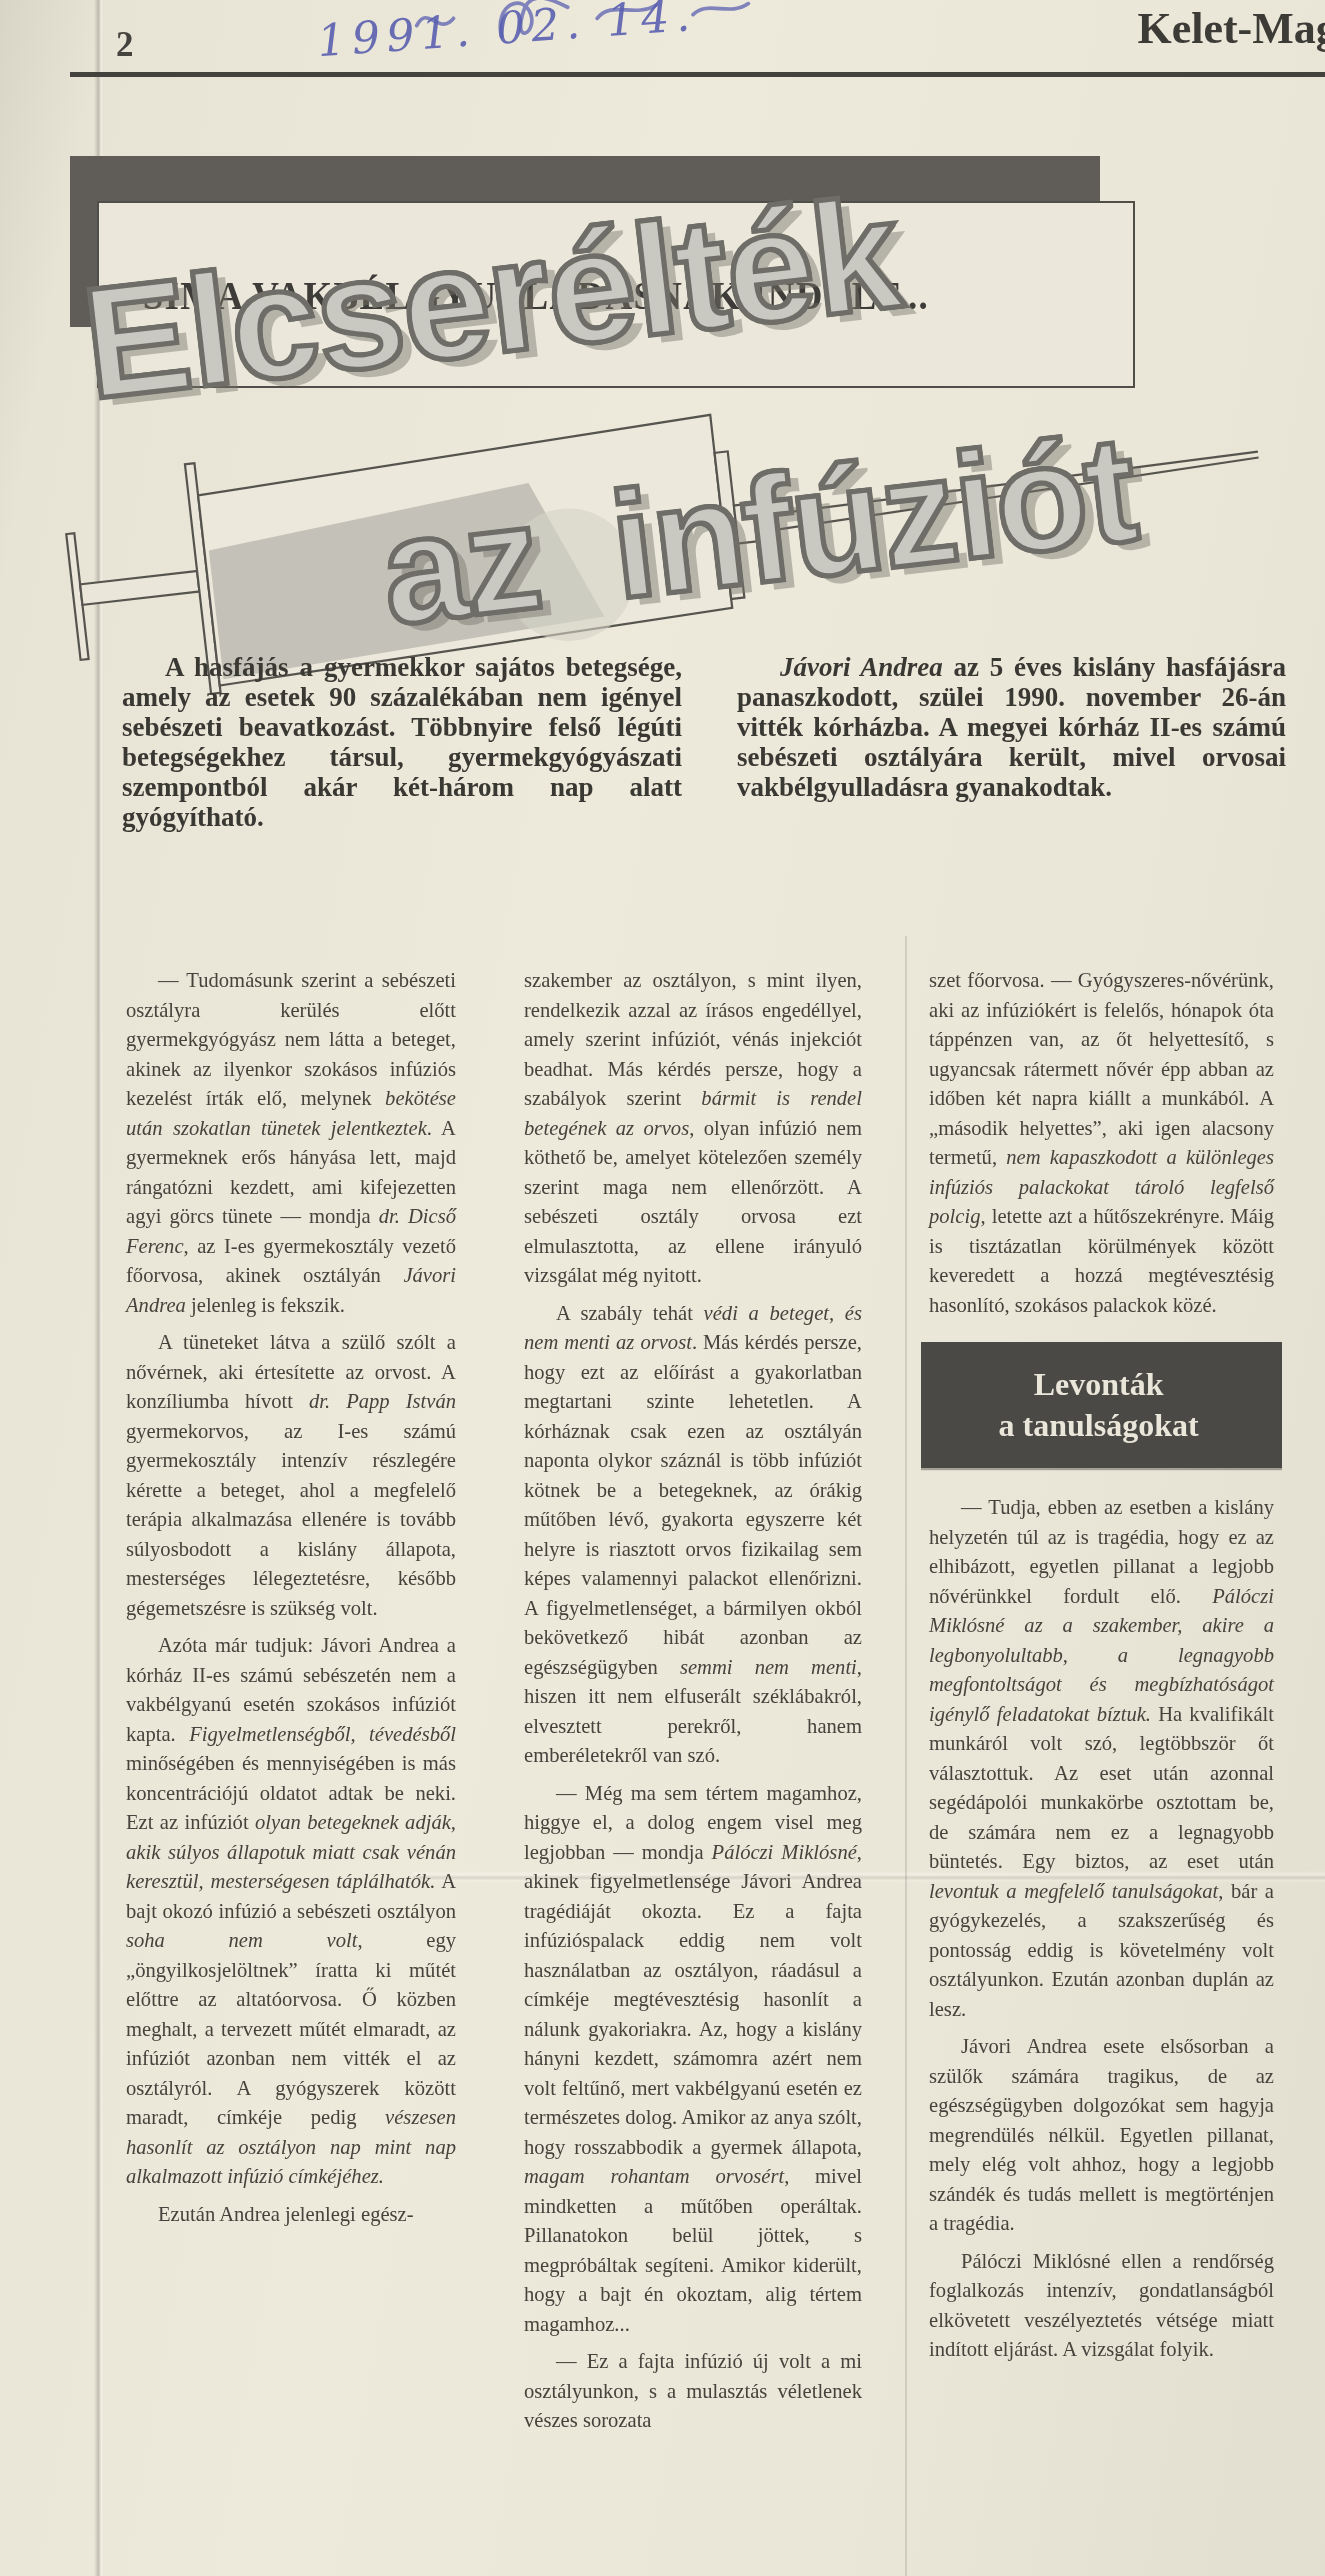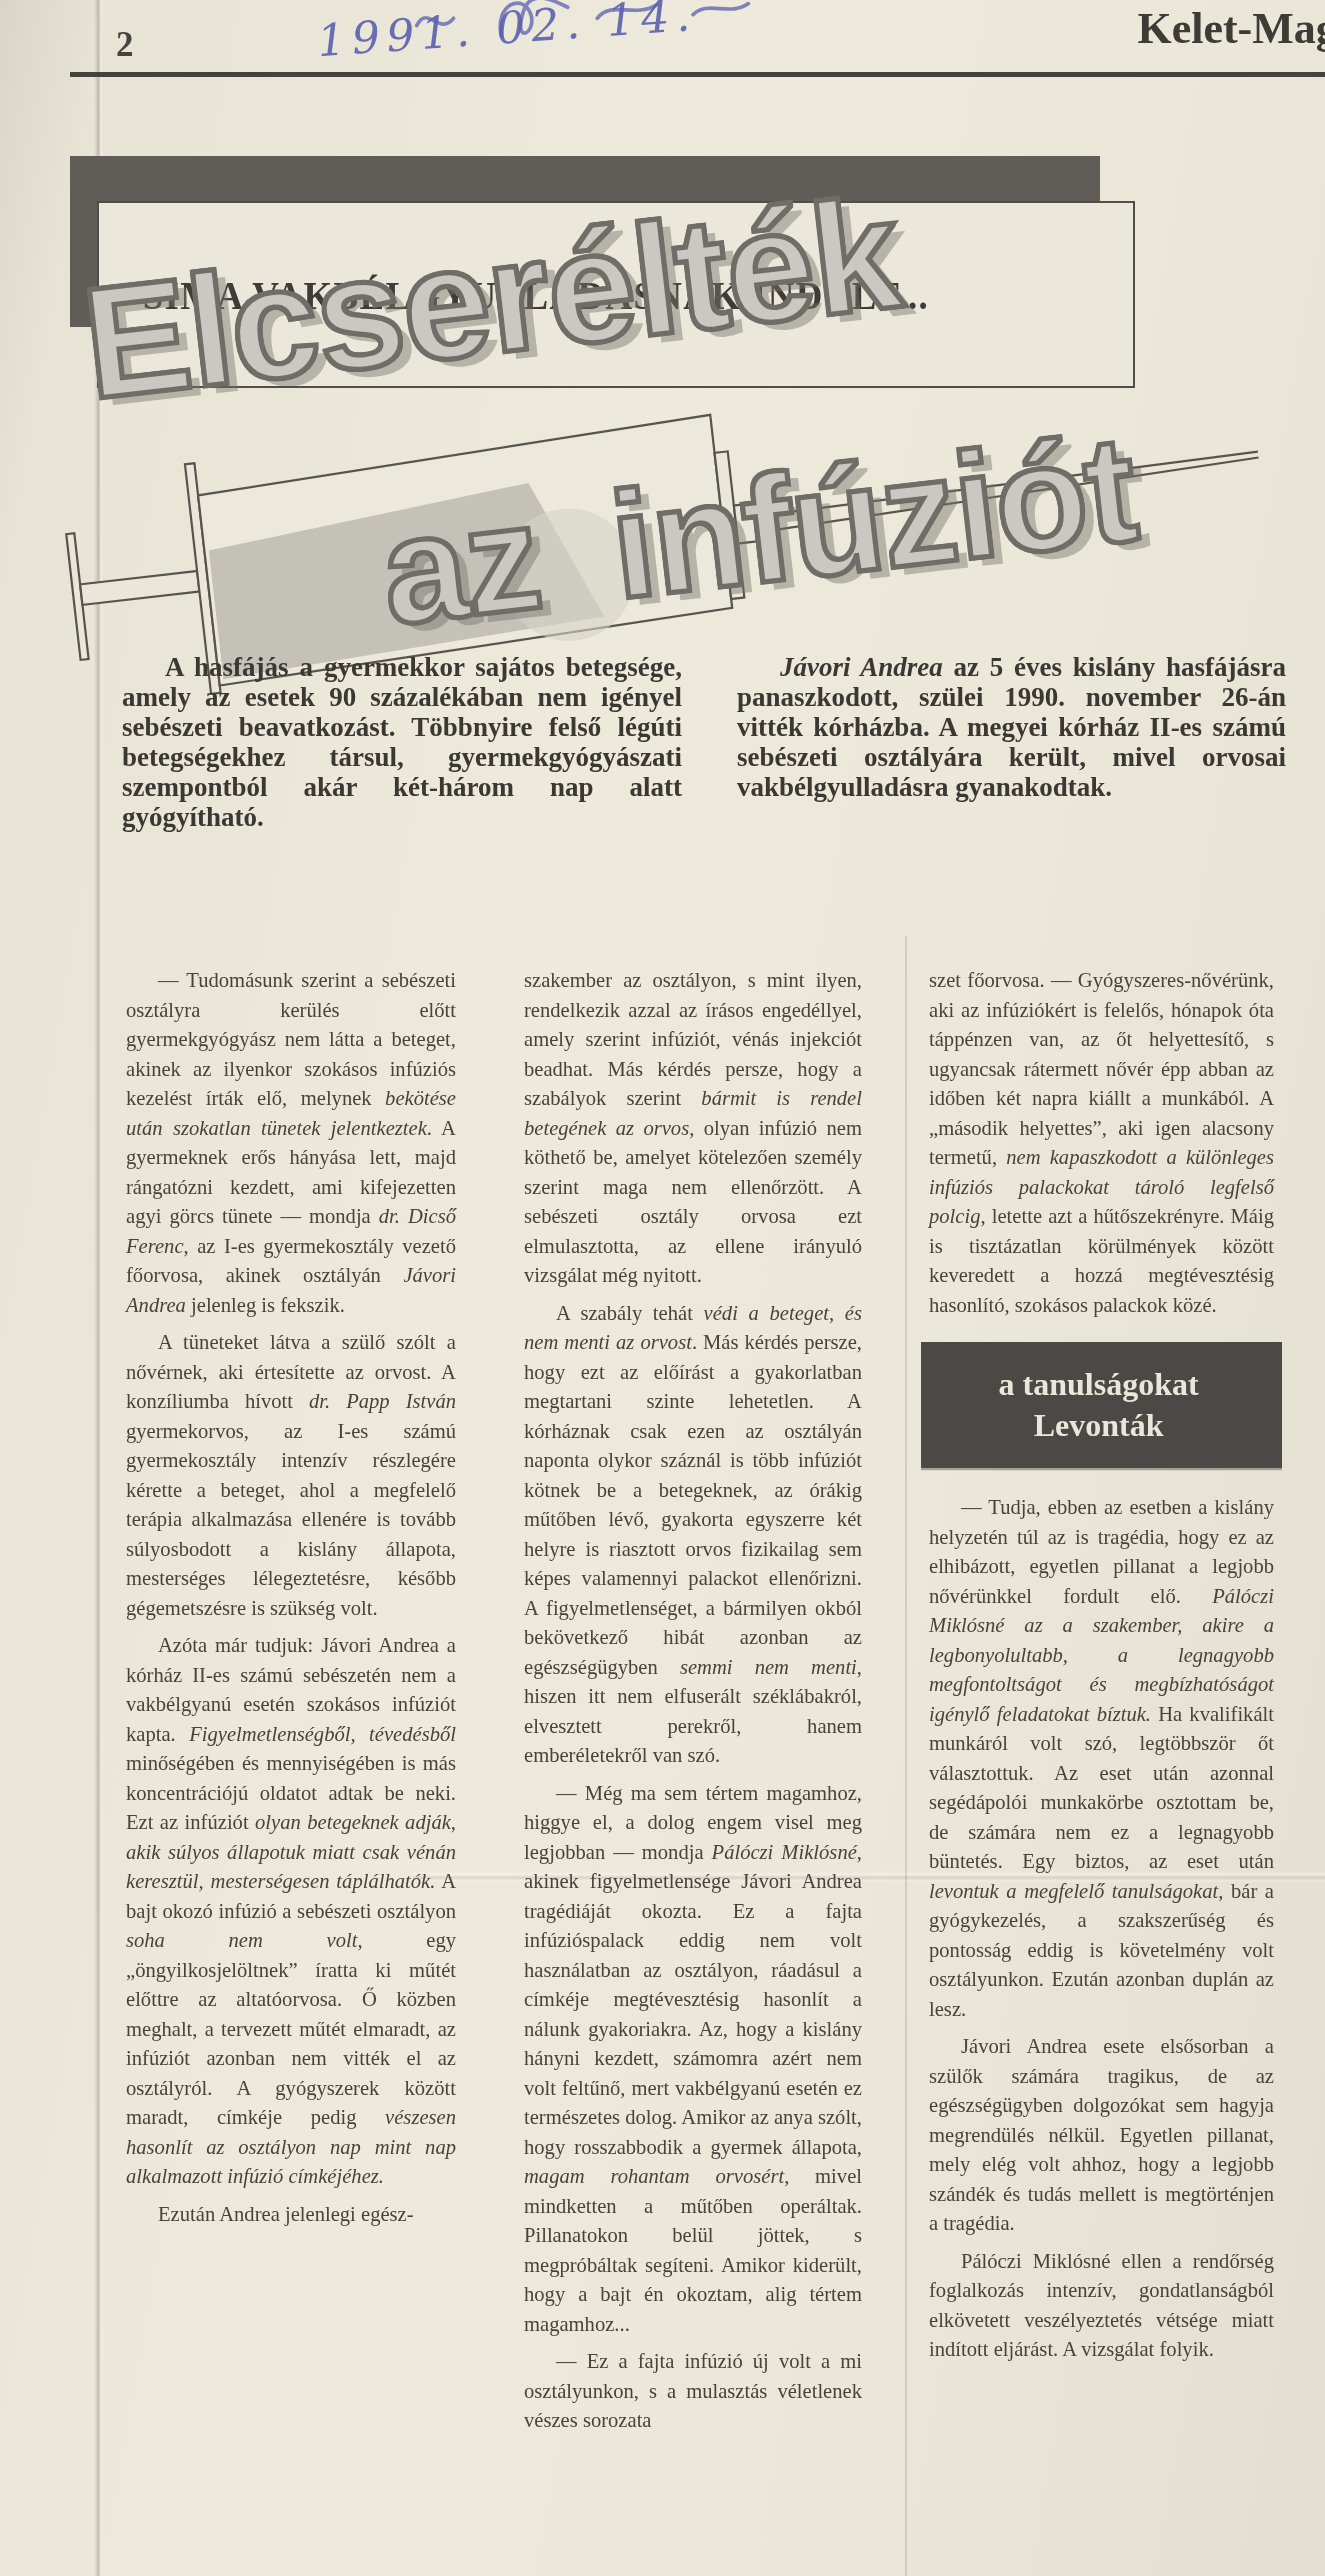--- a/index.html
+++ b/index.html
@@ -111,21 +111,21 @@
     </div>
   <div class="bodycol col-2">
       <p class="body-p ni"><span>szakember az osztályon, s mint ilyen, rendelkezik azzal az írásos engedéllyel, amely szerint infúziót, vénás injekciót beadhat. Más kérdés persze, hogy a szabályok szerint </span><span class="it">bármit is rendel betegének az orvos</span><span>, olyan infúzió nem köthető be, amelyet kötelezően személy szerint maga nem ellenőrzött. A sebészeti osztály orvosa ezt elmulasztotta, az ellene irányuló vizsgálat még nyitott.</span></p>
       <p class="body-p"><span>A szabály tehát </span><span class="it">védi a beteget, és nem menti az orvost</span><span>. Más kérdés persze, hogy ezt az előírást a gyakorlatban megtartani szinte lehetetlen. A kórháznak csak ezen az osztályán naponta olykor száznál is több infúziót kötnek be a betegeknek, az órákig műtőben lévő, gyakorta egyszerre két helyre is riasztott orvos fizikailag sem képes valamennyi palackot ellenőrizni. A figyelmetlenséget, a bármilyen okból bekövetkező hibát azonban az egészségügyben </span><span class="it">semmi nem menti</span><span>, hiszen itt nem elfuserált széklábakról, elvesztett perekről, hanem emberéletekről van szó.</span></p>
       <p class="body-p"><span>— Még ma sem tértem magamhoz, higgye el, a dolog engem visel meg legjobban — mondja </span><span class="it">Pálóczi Miklósné</span><span>, akinek figyelmetlensége Jávori Andrea tragédiáját okozta. Ez a fajta infúzióspalack eddig nem volt használatban az osztályon, ráadásul a címkéje megtévesztésig hasonlít a nálunk gyakoriakra. Az, hogy a kislány hányni kezdett, számomra azért nem volt feltűnő, mert vakbélgyanú esetén ez természetes dolog. Amikor az anya szólt, hogy rosszabbodik a gyermek állapota, </span><span class="it">magam rohantam orvosért</span><span>, mivel mindketten a műtőben operáltak. Pillanatokon belül jöttek, s megpróbáltak segíteni. Amikor kiderült, hogy a bajt én okoztam, alig tértem magamhoz...</span></p>
       <p class="body-p"><span>— Ez a fajta infúzió új volt a mi osztályunkon, s a mulasztás véletlenek vészes sorozata</span></p>
     </div>
   <div class="bodycol col-3">
       <p class="body-p ni"><span>szet főorvosa. — Gyógyszeres-nővérünk, aki az infúziókért is felelős, hónapok óta táppénzen van, az őt helyettesítő, s ugyancsak rátermett nővér épp abban az időben két napra kiállt a munkából. A „második helyettes”, aki igen alacsony termetű, </span><span class="it">nem kapaszkodott a különleges infúziós palackokat tároló legfelső polcig</span><span>, letette azt a hűtőszekrényre. Máig is tisztázatlan körülmények között keveredett a hozzá megtévesztésig hasonlító, szokásos palackok közé.</span></p>
       <div class="subhead-box">
+        <div>Levonták</div>
         <div>a tanulságokat</div>
-        <div>Levonták</div>
       </div>
       <p class="body-p"><span>— Tudja, ebben az esetben a kislány helyzetén túl az is tragédia, hogy ez az elhibázott, egyetlen pillanat a legjobb nővérünkkel fordult elő. </span><span class="it">Pálóczi Miklósné az a szakember, akire a legbonyolultabb, a legnagyobb megfontoltságot és megbízhatóságot igénylő feladatokat bíztuk.</span><span> Ha kvalifikált munkáról volt szó, legtöbbször őt választottuk. Az eset után azonnal segédápolói munkakörbe osztottam be, de számára nem ez a legnagyobb büntetés. Egy biztos, az eset után </span><span class="it">levontuk a megfelelő tanulságokat</span><span>, bár a gyógykezelés, a szakszerűség és pontosság eddig is követelmény volt osztályunkon. Ezután azonban duplán az lesz.</span></p>
       <p class="body-p"><span>Jávori Andrea esete elsősorban a szülők számára tragikus, de az egészségügyben dolgozókat sem hagyja megrendülés nélkül. Egyetlen pillanat, mely elég volt ahhoz, hogy a legjobb szándék és tudás mellett is megtörténjen a tragédia.</span></p>
       <p class="body-p"><span>Pálóczi Miklósné ellen a rendőrség foglalkozás intenzív, gondatlanságból elkövetett veszélyeztetés vétsége miatt indított eljárást. A vizsgálat folyik.</span></p>
     </div>
 </div>
 
 
 </body></html>

